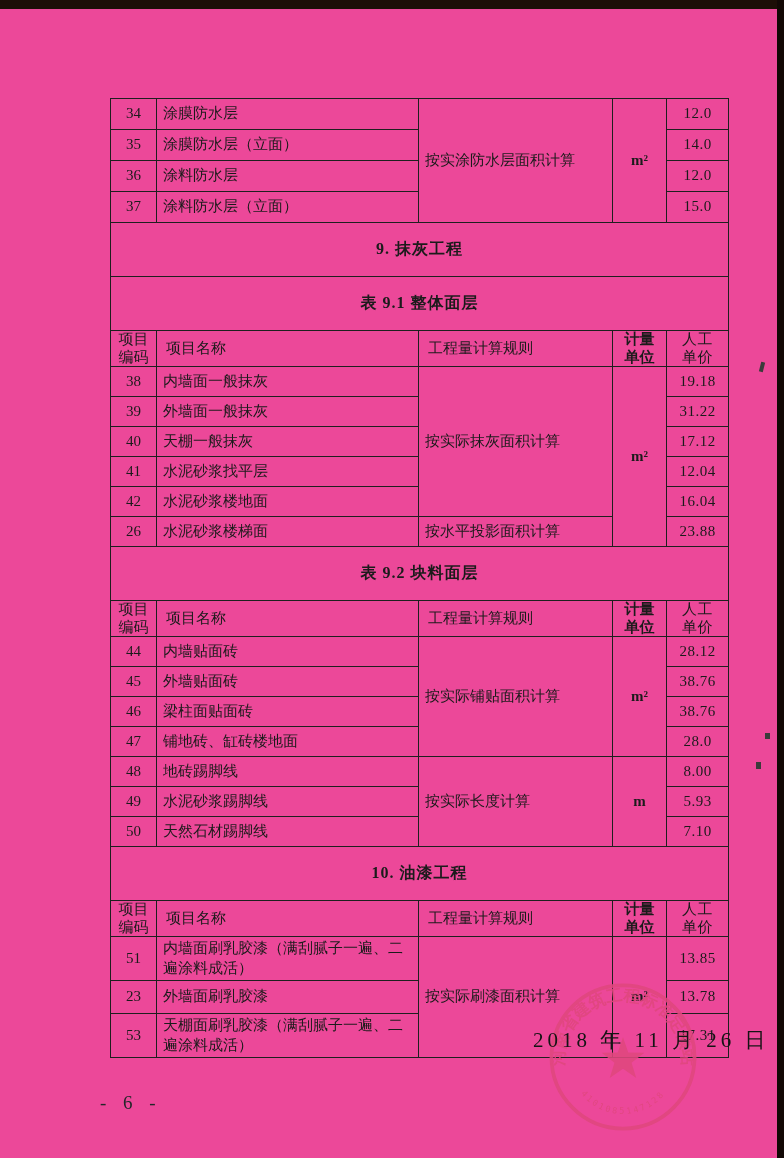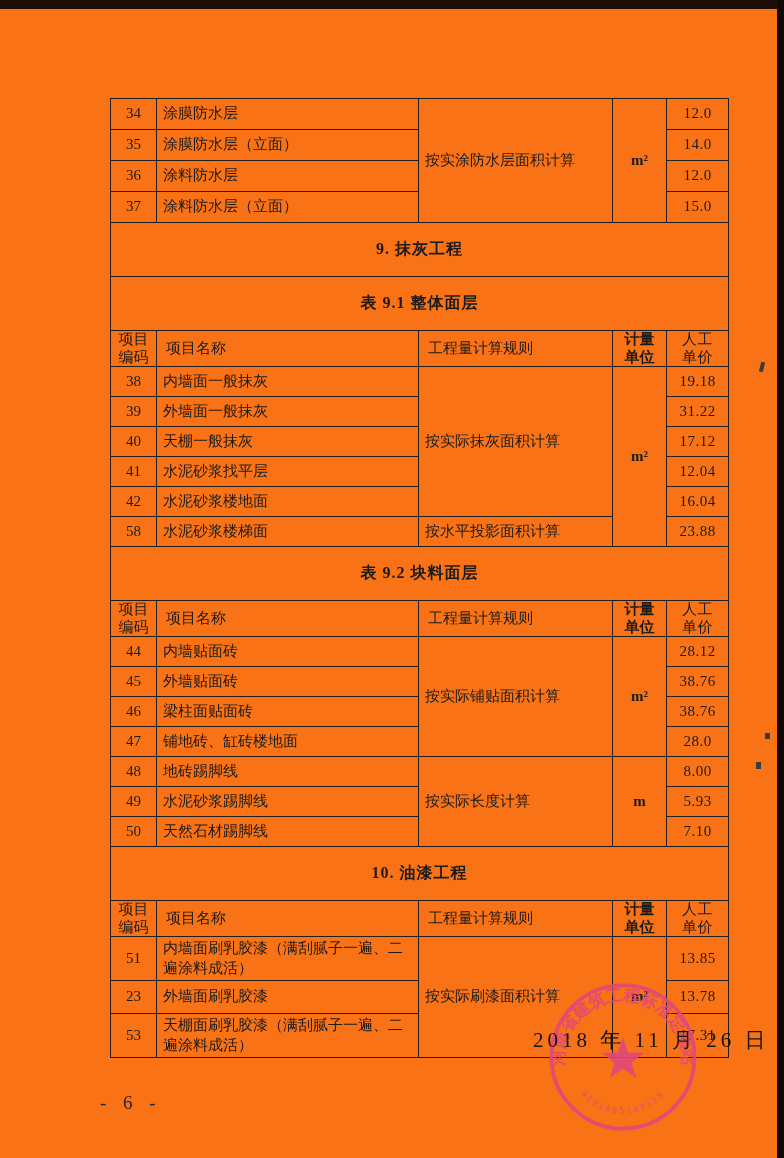--- a/index.html
+++ b/index.html
@@ -1,17 +1,17 @@
 <!DOCTYPE html>
 <html><head>
 <meta charset="utf-8">
 <style>
   html,body{margin:0;padding:0;background:#e8e6e0;}
   .page{
-    position:relative;width:784px;height:1158px;background:#f97316;
+    position:relative;width:784px;height:1158px;background:#ec4899;
     overflow:hidden;font-family:"Liberation Serif","DejaVu Serif",serif;color:#1b1b1b;
   }
   .scan-band-top{position:absolute;left:0;top:0;width:784px;height:9px;background:#1d0e07;}
   .scan-band-right{position:absolute;right:0;top:0;width:7px;height:1158px;background:#120805;}
   .artifact{position:absolute;background:#3b3b3b;}
   .a1{left:760px;top:362px;width:4px;height:10px;transform:rotate(14deg);}
   .a2{left:756px;top:762px;width:5px;height:7px;}
   .a3{left:765px;top:733px;width:5px;height:6px;}
 
   .tbl-wrap{position:absolute;left:110px;top:98px;width:618px;}
@@ -122,21 +122,21 @@
             <td class="c-code">41</td>
             <td class="c-name">水泥砂浆找平层</td>
             <td class="c-price">12.04</td>
           </tr>
           <tr class="data">
             <td class="c-code">42</td>
             <td class="c-name">水泥砂浆楼地面</td>
             <td class="c-price">16.04</td>
           </tr>
           <tr class="data">
-            <td class="c-code">58</td>
+            <td class="c-code">26</td>
             <td class="c-name">水泥砂浆楼梯面</td>
             <td class="c-rule" rowspan="1">按水平投影面积计算</td>
             <td class="c-price">23.88</td>
           </tr>
           <tr class="band">
             <td colspan="5">表 9.2 块料面层</td>
           </tr>
           <tr class="head">
             <td class="c-code">项目
 编码</td>

